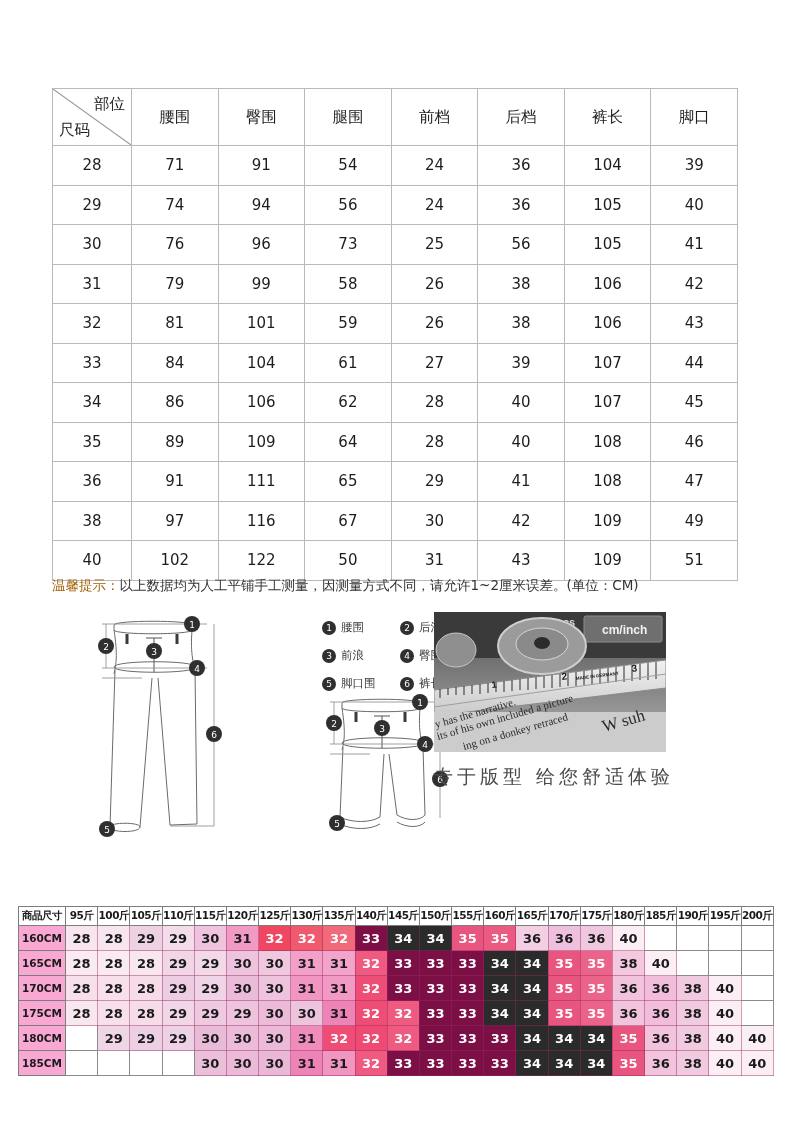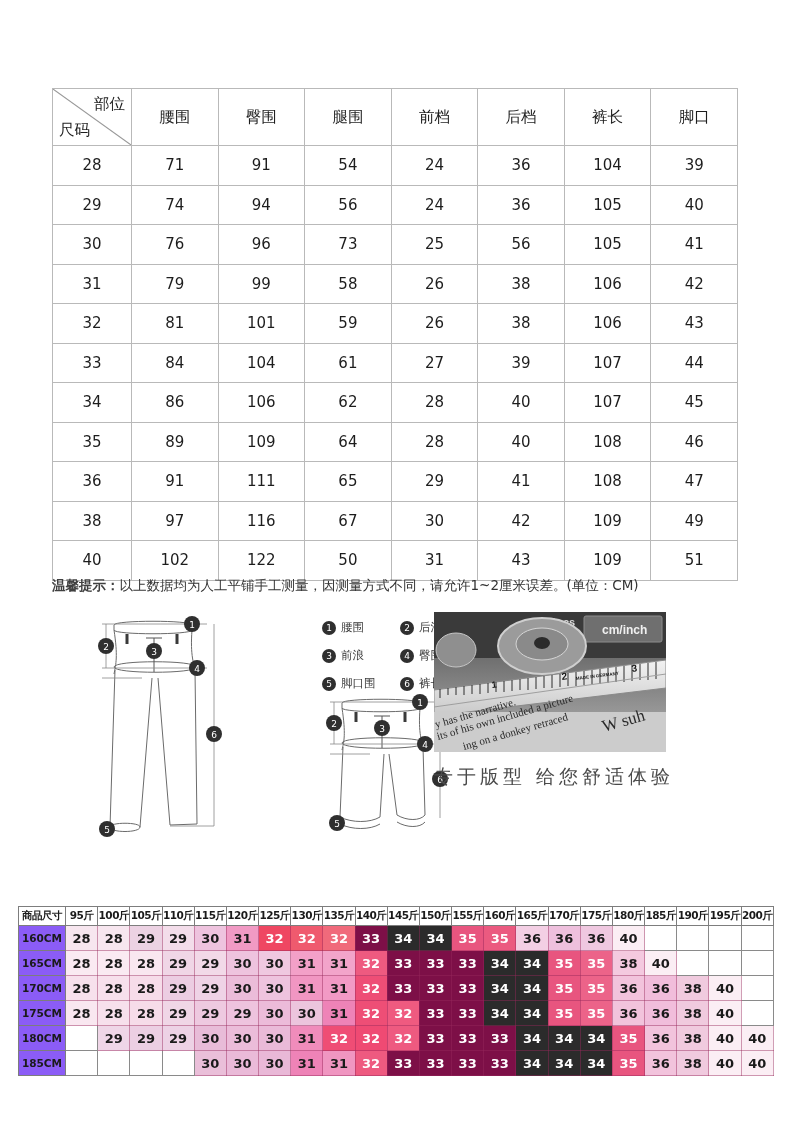--- a/index.html
+++ b/index.html
@@ -36,21 +36,21 @@
   .corner{position:relative;padding:0;width:78px;}
   .corner .c-top{position:absolute;right:6px;top:5px;font-size:15.5px;text-align:right;}
   .corner .c-bot{position:absolute;left:6px;bottom:4px;font-size:15.5px;}
   .corner .c-line{position:absolute;left:0;top:0;width:100%;height:100%;}
 
   
   .tipline{
     position:absolute;left:52px;top:577px;font-size:13.5px;
     font-family:"DejaVu Sans",sans-serif;color:#333;white-space:nowrap;
   }
-  .tipline .red{color:#404040;font-weight:bold;}
+  .tipline .red{color:#a16207;font-weight:normal;}
 
   
   .diagrams{position:absolute;left:52px;top:612px;width:690px;height:250px;}
   .pants-long{position:absolute;left:30px;top:0;}
   .pants-short{position:absolute;left:260px;top:78px;}
   .legend{position:absolute;left:270px;top:8px;width:160px;}
   .legend-row{display:flex;margin-bottom:13px;}
   .legend-item{display:flex;align-items:center;width:78px;}
   .legend-num{
     width:14px;height:14px;border-radius:50%;background:#2f2f2f;color:#fff;
@@ -75,21 +75,21 @@
   .rectbl td{
     border:1px solid #9a9a9a;text-align:center;vertical-align:middle;
     font-size:13px;font-weight:bold;height:24px;padding:0;
     font-family:"DejaVu Sans",sans-serif;color:#1a1a1a;
   }
   .rectbl td.hd{
     font-size:10.5px;font-weight:bold;background:#fff;color:#1a1a1a;height:18px;
     border:1px solid #7d7d7d;letter-spacing:-.5px;
   }
   .rectbl td.rowhd{
-    font-size:10.5px;font-weight:bold;background:#8b5cf6;color:#1a1a1a;
+    font-size:10.5px;font-weight:bold;background:#f9a8d4;color:#1a1a1a;
     border:1px solid #7d7d7d;
   }
   .rectbl td.empty{background:#fff;border:1px solid #8a8a8a;}
   .rectbl col.c0{width:47px;}
 
   .footnote{
     position:absolute;left:18px;top:1103px;font-size:10.5px;color:#4a4a4a;
     font-family:"DejaVu Sans",sans-serif;white-space:nowrap;
   }
 </style>

